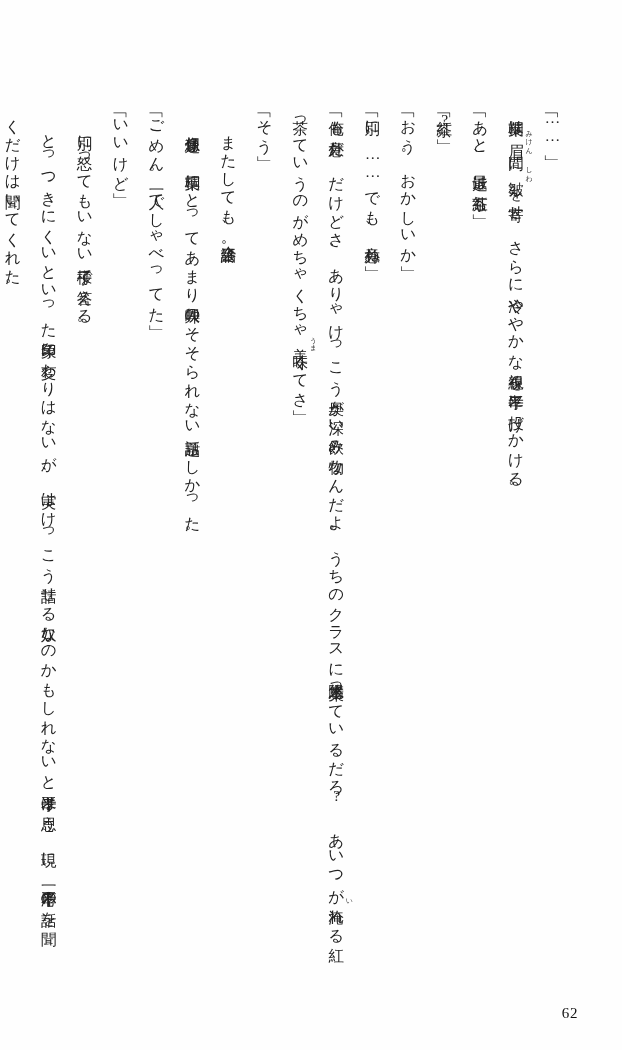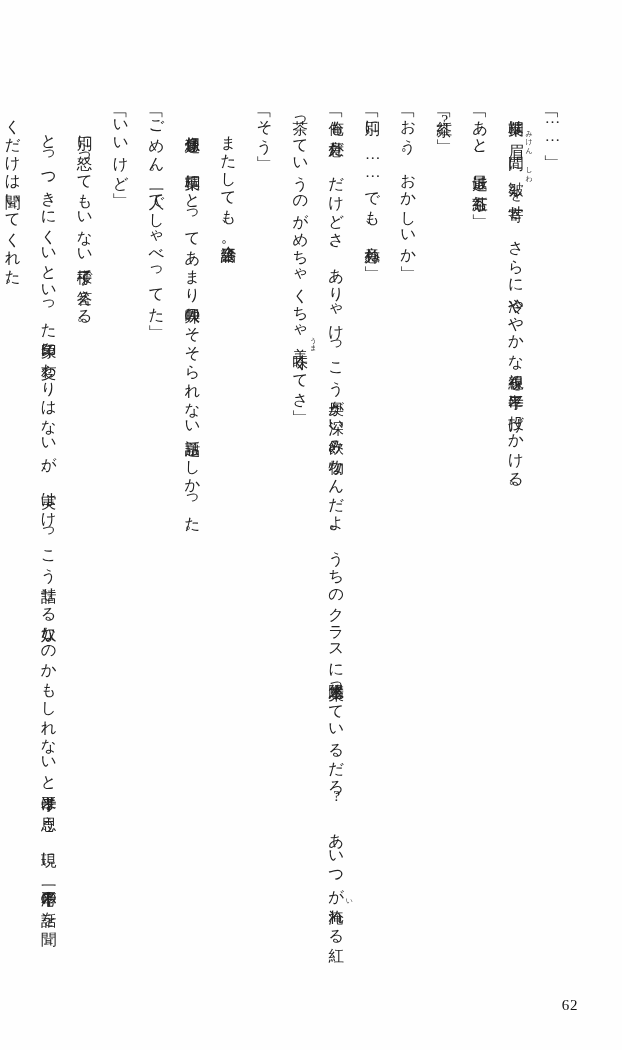--- a/index.html
+++ b/index.html
@@ -60,21 +60,21 @@
   ruby rt {
     font-size: 0.45em;
     letter-spacing: 0;
     line-height: 1;
     color: #333;
   }
 
   #page-number {
     position: absolute;
     right: 44px;
-    bottom: 36px;
+    bottom: 28px;
     font-size: 15px;
     font-family: "Liberation Serif", "DejaVu Serif", serif;
     color: #111;
     letter-spacing: 0.04em;
   }
 </style>
 </head>
 <body>
 
 <div id="page">

